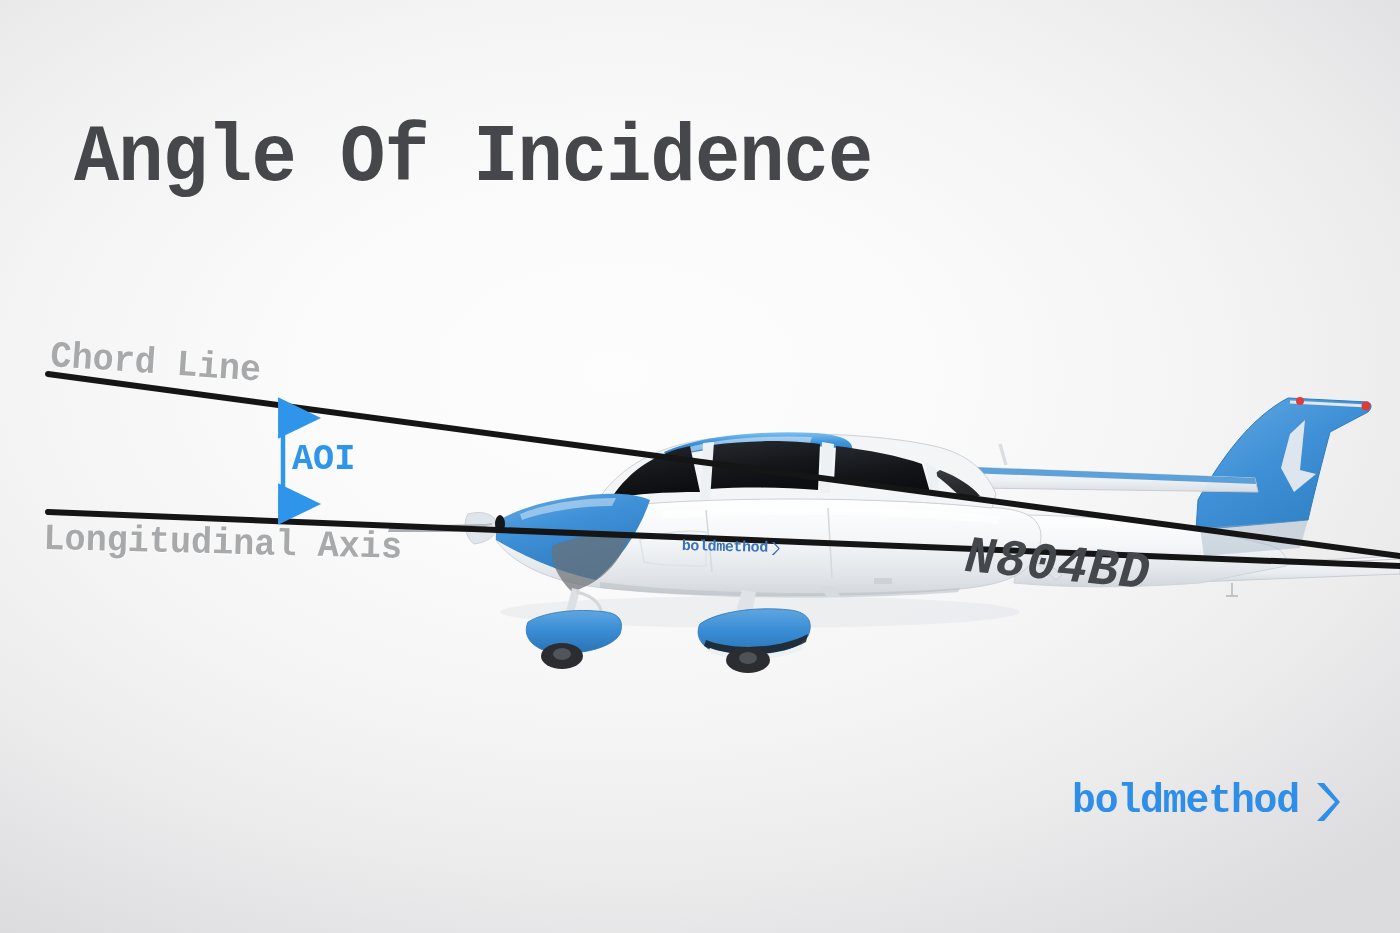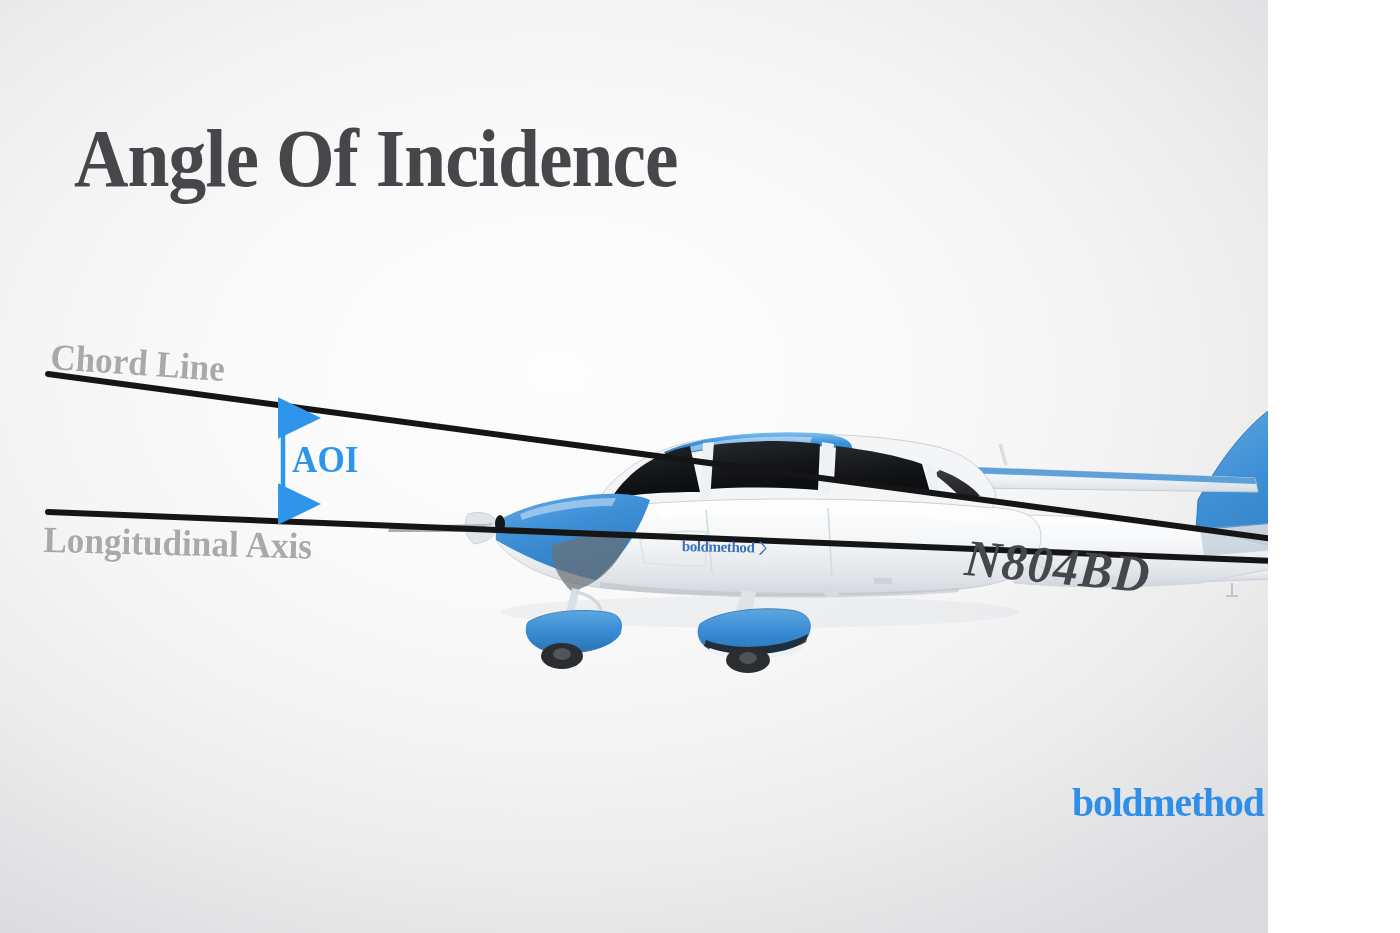--- a/index.html
+++ b/index.html
@@ -2,24 +2,24 @@
 <html><head>
 <meta charset="utf-8">
 <style>
   html, body {
     margin: 0;
     padding: 0;
     background: #fff;
   }
   #stage {
     position: relative;
-    width: 1268px;
+    width: 1400px;
     height: 933px;
     overflow: hidden;
-    font-family: Liberation Serif, serif;
+    font-family: Liberation Mono, monospace;
     background:
       radial-gradient(ellipse 78% 72% at 44% 40%,
         #fdfdfd 0%,
         #fafafa 32%,
         #f4f4f5 55%,
         #ececed 74%,
         #e2e2e4 90%,
         #dcdcde 100%);
   }
 

